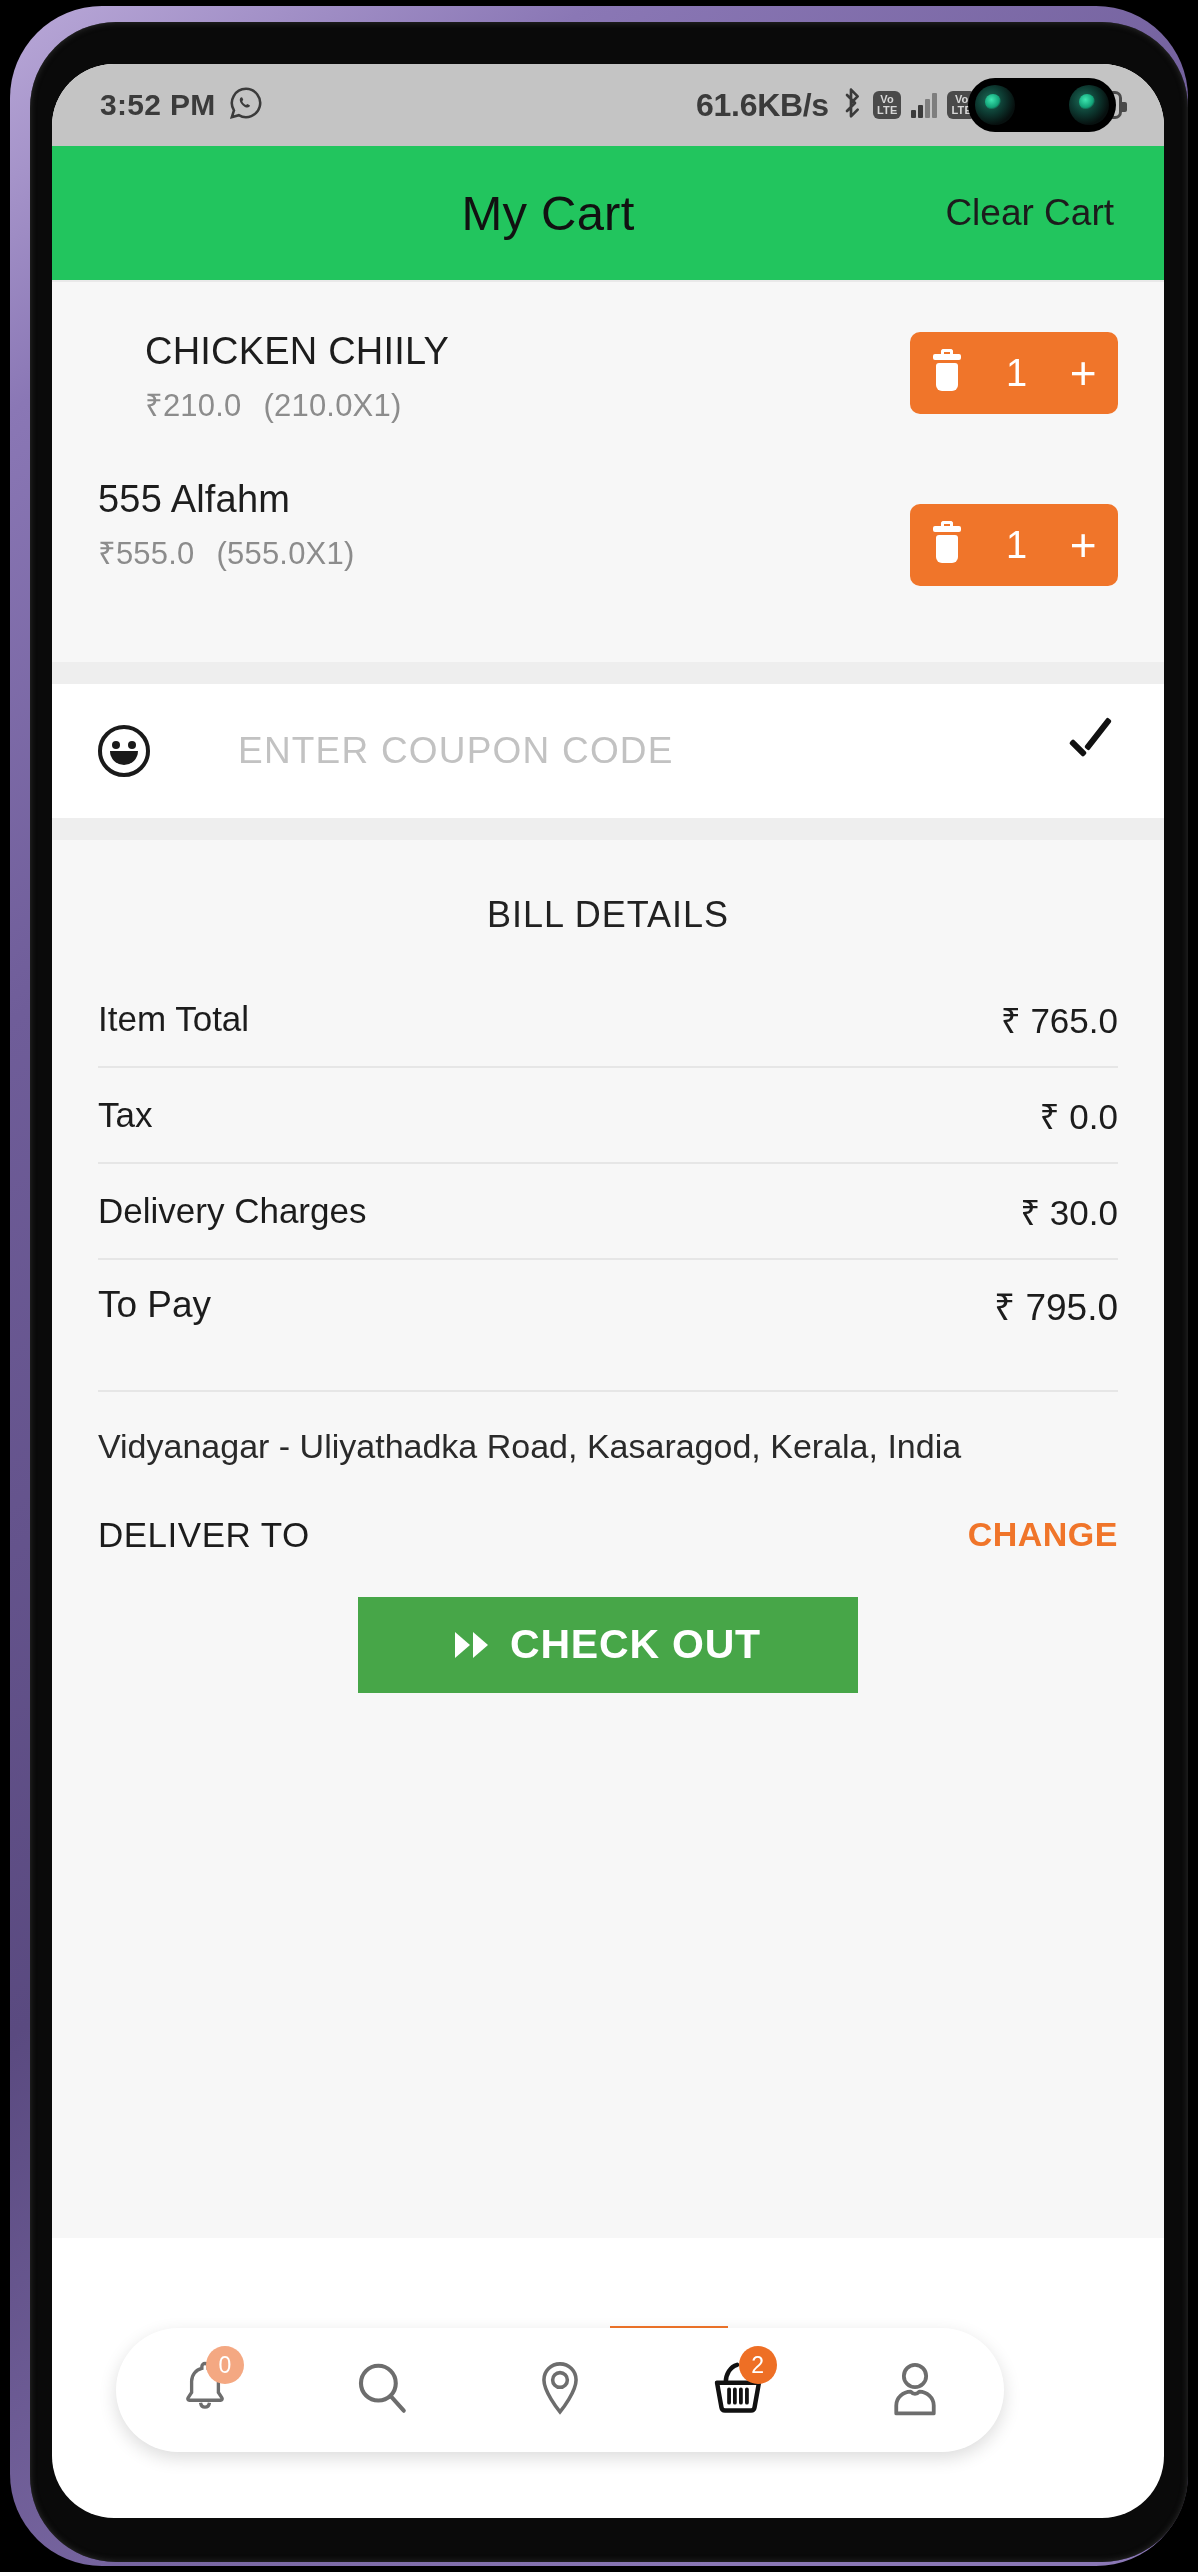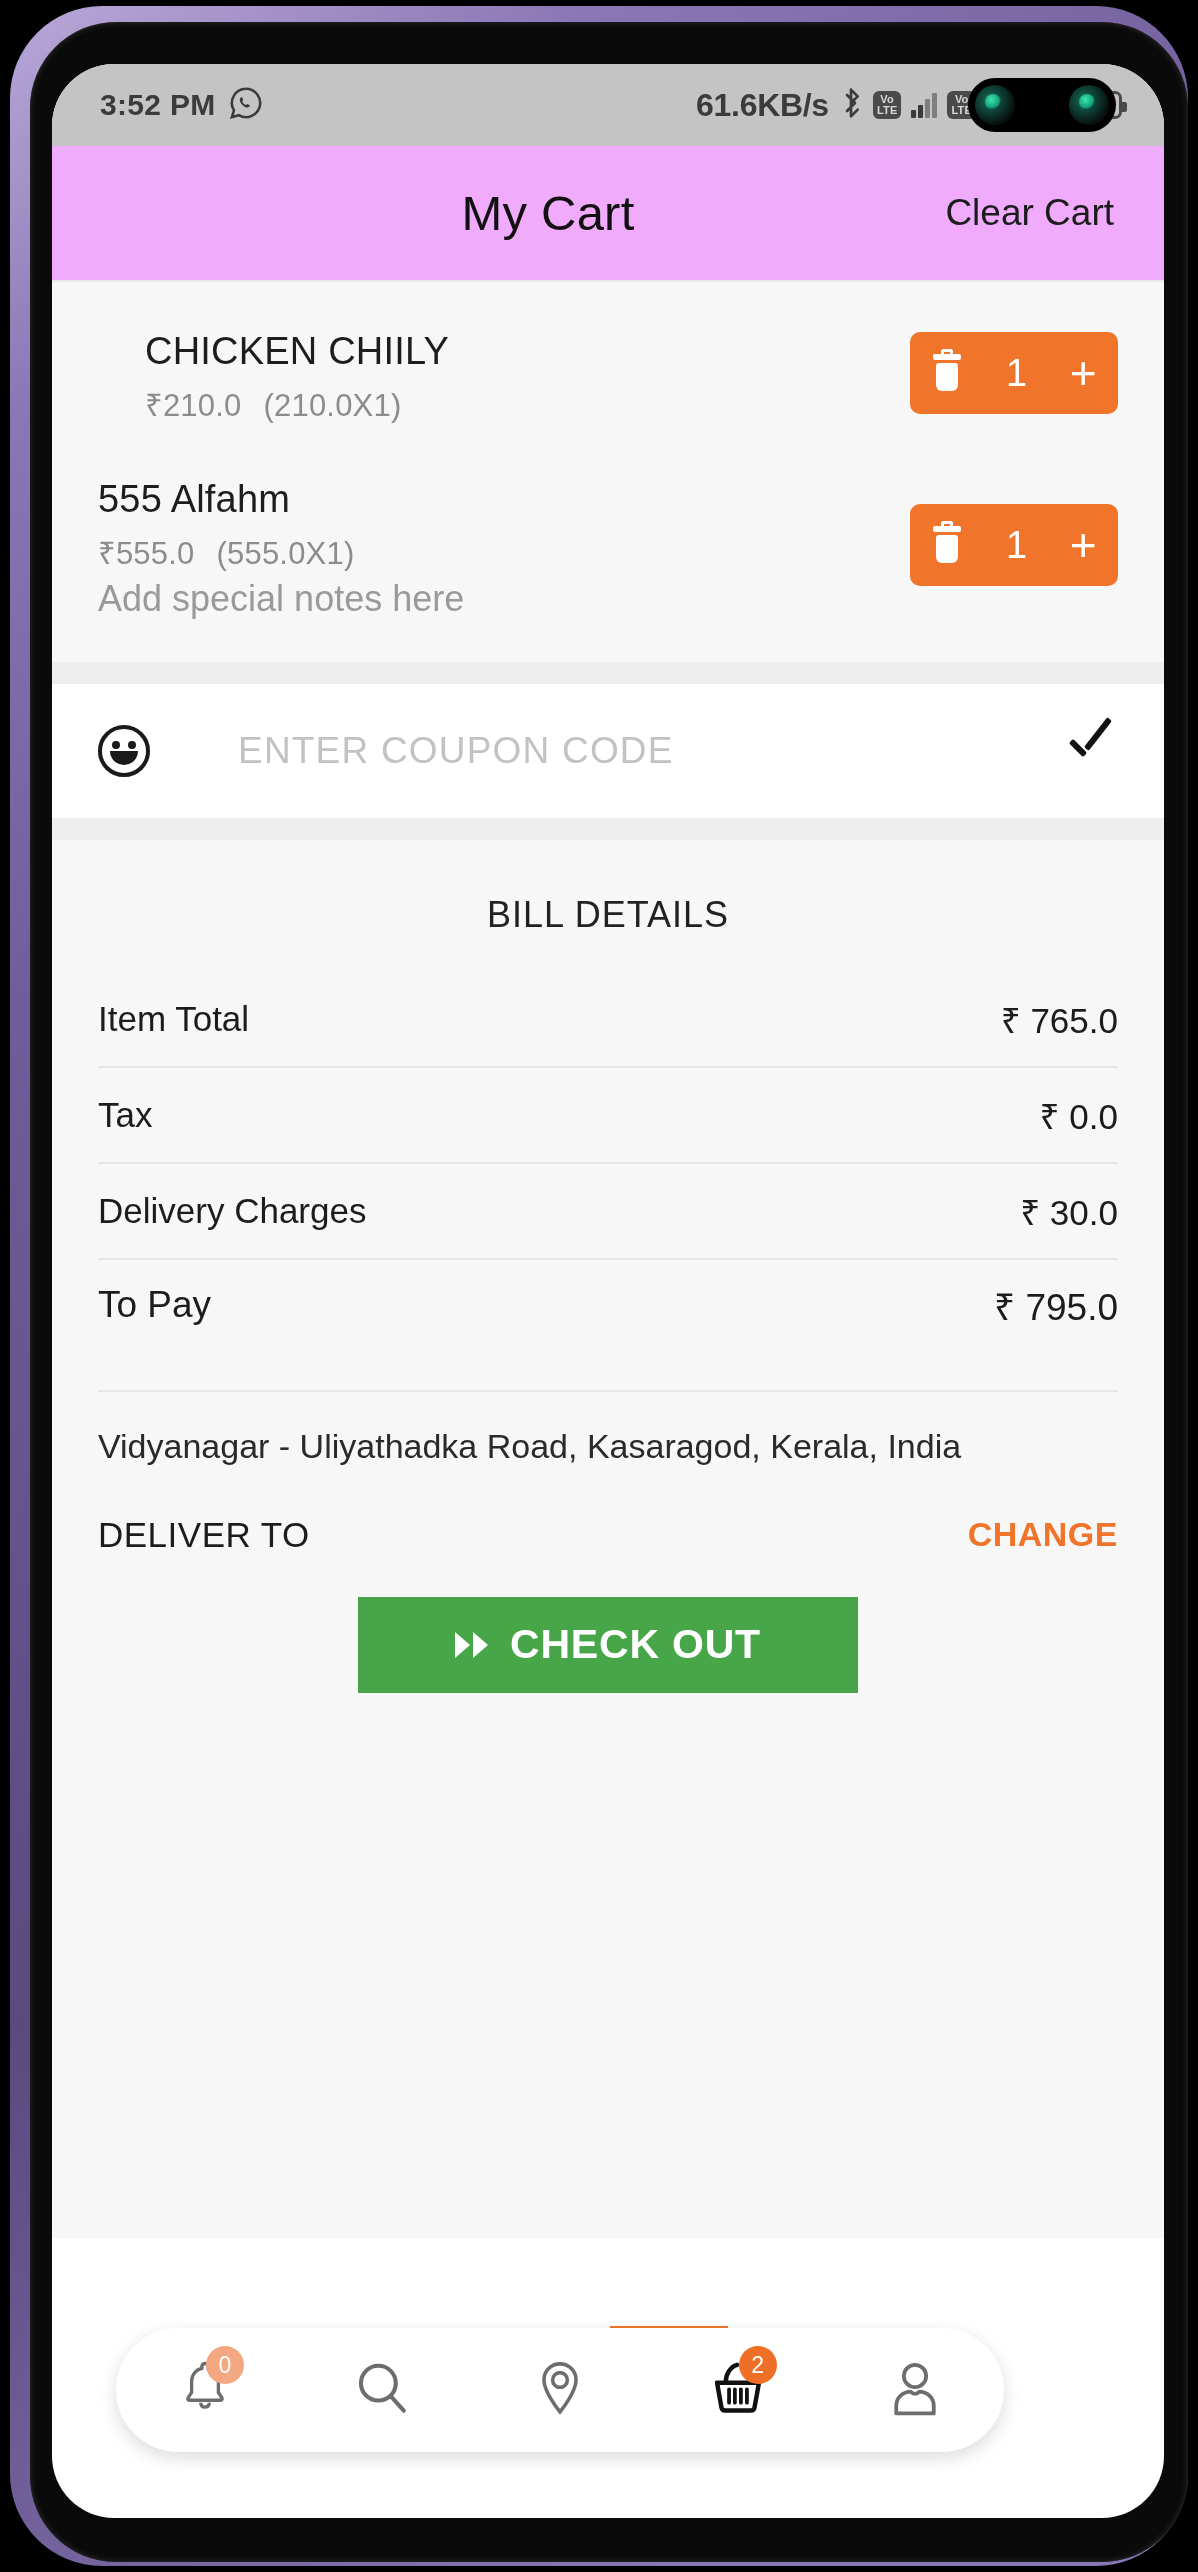--- a/index.html
+++ b/index.html
@@ -83,21 +83,21 @@
     position: relative;
   }
   .lens::after {
     content:""; position:absolute; left:10px; top:9px; width:16px; height:16px;
     border-radius:50%; background: radial-gradient(circle at 40% 35%, #3ee6b0, #12a177 55%, transparent 70%);
   }
 
   
   #app-header {
     position: absolute; top: 82px; left: 0; width: 100%; height: 136px;
-    background: #f0abfc; border-bottom: 2px solid #e9e9e9;
+    background: #22c55e; border-bottom: 2px solid #e9e9e9;
     display: flex; align-items: center;
   }
   #page-title {
     position: absolute; left: 0; right: 0; text-align: center;
     font-size: 49px; color: #111; letter-spacing: .2px;
     padding-right: 120px;
   }
   #clear-cart-button {
     position: absolute; right: 50px;
     font-size: 37px; color: #1c1c1c;
@@ -334,21 +334,20 @@
           <span class="trash-ico">
             <span class="handle"></span>
               <span class="lid"></span>
               <span class="body"></span>
           </span>
           <span class="qty-num">1</span>
           <span class="qty-plus">+</span>
         </div>
       </div>
 
-      <div id="special-notes">Add special notes here</div>
     </div>
 
     <div id="coupon-divider"></div>
     <div id="coupon-bar">
       <span class="smiley">
         <span class="eye l"></span>
           <span class="eye r"></span>
           <span class="mouth"></span>
       </span>
       <input id="coupon-input" type="text" placeholder="ENTER COUPON CODE" style="">

